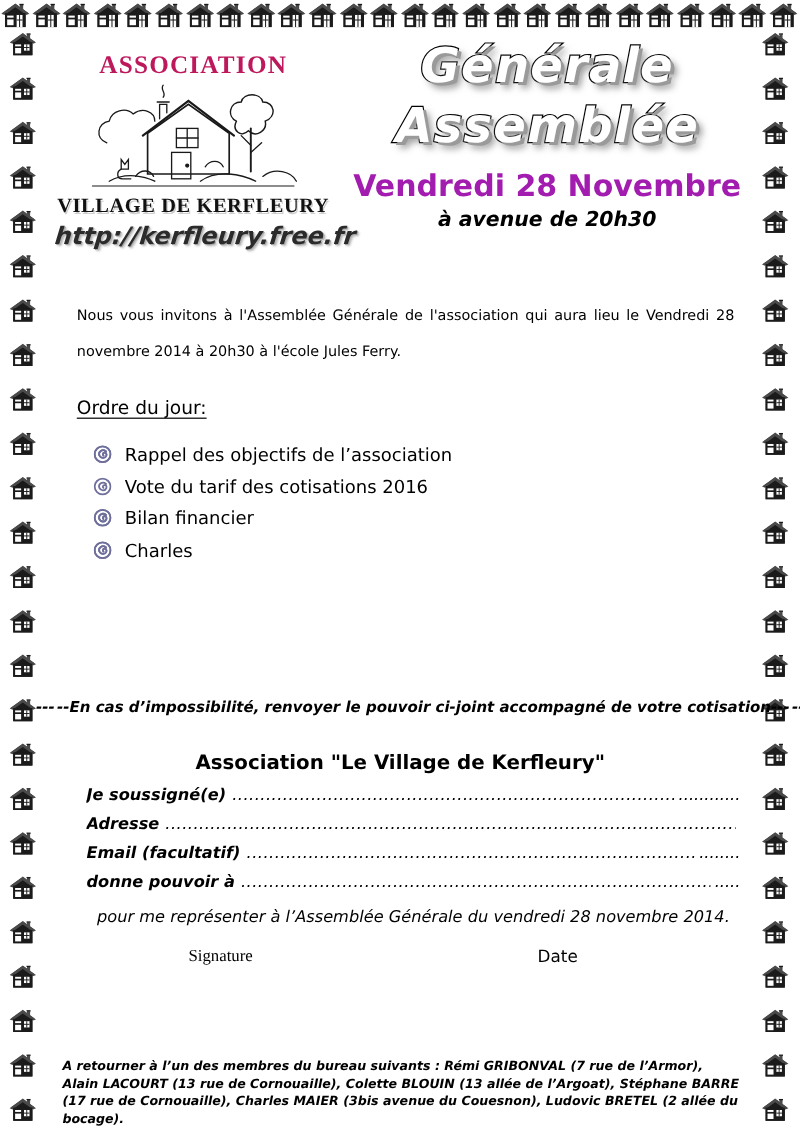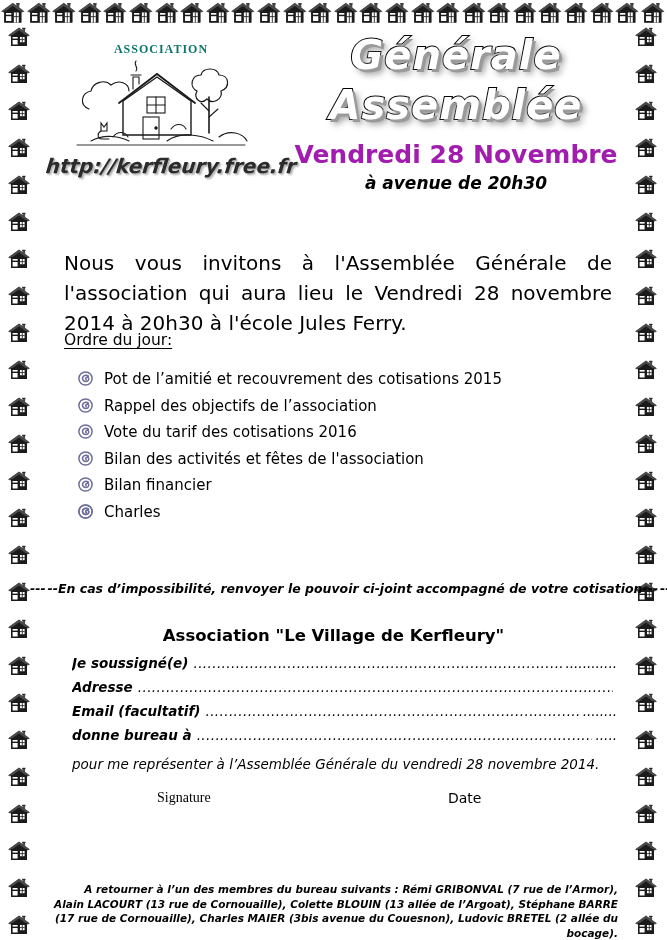--- a/index.html
+++ b/index.html
@@ -65,24 +65,24 @@
     position: absolute;
     left: 46px;
     top: 34px;
     width: 230px;
     height: 190px;
     text-align: center;
   }
   .logo-assoc-word {
     font-family: "Liberation Serif", serif;
     font-weight: bold;
-    font-size: 12px;
+    font-size: 21px;
     letter-spacing: 1px;
     margin: 8px 0 0 0;
-    color: #0f766e;
+    color: #be185d;
   }
   .logo-drawing { width: 180px; height: 95px; margin: 0 auto; display:block; }
   .logo-village-word {
     font-family: "Liberation Serif", serif;
     font-weight: bold;
     font-size: 17px;
     letter-spacing: 0.5px;
     margin: 0;
     color: #111;
     text-shadow: 1px 1px 0 #cfcfcf;
@@ -135,21 +135,21 @@
     color: #000;
     margin: 4px 0 0 0;
   }
 
   
   .intro {
     position: absolute;
     left: 64px;
     top: 248px;
     width: 548px;
-    font-size: 20px;
+    font-size: 12px;
     line-height: 30px;
     text-align: justify;
     text-align-last: left;
   }
   .agenda-title {
     position: absolute;
     left: 64px;
     top: 331px;
     font-size: 15.5px;
     text-decoration: underline;
@@ -229,20 +229,21 @@
     overflow: hidden;
     margin-left: 5px;
     letter-spacing: 0.4px;
   }
   .form-tail { flex: 0 0 auto; margin-left: 4px; }
   .form-closing {
     margin-top: 5px;
     font-size: 13.5px;
     font-style: italic;
     white-space: nowrap;
+    text-align: center;
   }
 
   .sig-row {
     position: absolute;
     left: 72px;
     top: 790px;
     width: 520px;
     font-size: 14px;
   }
   .sig-signature { position: absolute; left: 85px; top: 0; font-family: Liberation Serif, serif; }
@@ -251,21 +252,21 @@
   
   .footer {
     position: absolute;
     left: 52px;
     top: 882px;
     width: 566px;
     font-size: 10.5px;
     font-style: italic;
     font-weight: bold;
     line-height: 14.5px;
-    text-align: right;
+    text-align: left;
   }
 </style>
 </head>
 <body>
 
 <div id="page">
 
   <div class="border-top">
       <div class="house">
         <svg viewBox="0 0 24 22">
@@ -1290,58 +1291,59 @@
         <path d="M30 74 C26 76 26 82 31 82 L38 82"></path>
 
         <path d="M20 84 C34 76 50 80 58 84"></path>
         <path d="M96 84 C110 74 130 78 142 84"></path>
         <path d="M148 80 C158 72 172 76 176 84"></path>
         <path d="M42 80 C46 74 54 74 57 80"></path>
         <path d="M100 72 C104 66 112 66 115 72"></path>
         <path d="M6 88 L174 88" stroke-width="0.9"></path>
       </g>
     </svg>
+    <div class="logo-village-word">VILLAGE DE KERFLEURY</div>
     <div class="logo-url">http://kerfleury.free.fr</div>
   </div>
 
   <div class="title-block">
     <div class="big-title">Générale</div>
     <div class="big-title">Assemblée</div>
     <div class="date-line">Vendredi 28 Novembre</div>
     <div class="time-line">à avenue de 20h30</div>
   </div>
 
   <div class="intro">Nous vous invitons à l'Assemblée Générale de l'association qui aura lieu le Vendredi 28 novembre 2014 à 20h30 à l'école Jules Ferry.</div>
 
   <div class="agenda-title">Ordre du jour:</div>
   <ul class="agenda-list">
       <li><span class="bullet-swirl">
           <svg viewBox="0 0 15 15">
             <circle cx="7.5" cy="7.5" r="6.6" fill="none" stroke="#6f6f9c" stroke-width="1.5"></circle>
             <path d="M10.4 5.2 C7.2 2.6 3.6 5.6 4.8 8.6 C5.8 11 9.6 11.4 10.6 8.8 C11.2 7.2 10.2 6.0 9.0 6.2 C7.8 6.4 7.2 7.8 8.2 8.6" fill="none" stroke="#6f6f9c" stroke-width="1.5" stroke-linecap="round"></path>
           </svg>
-        </span><span>Pot de l’amitié et recouvrement des cotisations 2015</span></li>
+        </span></li>
       <li><span class="bullet-swirl">
           <svg viewBox="0 0 15 15">
             <circle cx="7.5" cy="7.5" r="6.6" fill="none" stroke="#6f6f9c" stroke-width="1.5"></circle>
             <path d="M10.4 5.2 C7.2 2.6 3.6 5.6 4.8 8.6 C5.8 11 9.6 11.4 10.6 8.8 C11.2 7.2 10.2 6.0 9.0 6.2 C7.8 6.4 7.2 7.8 8.2 8.6" fill="none" stroke="#6f6f9c" stroke-width="1.5" stroke-linecap="round"></path>
           </svg>
         </span><span>Rappel des objectifs de l’association</span></li>
       <li><span class="bullet-swirl">
           <svg viewBox="0 0 15 15">
             <circle cx="7.5" cy="7.5" r="6.6" fill="none" stroke="#6f6f9c" stroke-width="1.5"></circle>
             <path d="M10.4 5.2 C7.2 2.6 3.6 5.6 4.8 8.6 C5.8 11 9.6 11.4 10.6 8.8 C11.2 7.2 10.2 6.0 9.0 6.2 C7.8 6.4 7.2 7.8 8.2 8.6" fill="none" stroke="#6f6f9c" stroke-width="1.5" stroke-linecap="round"></path>
           </svg>
         </span><span>Vote du tarif des cotisations 2016</span></li>
       <li><span class="bullet-swirl">
           <svg viewBox="0 0 15 15">
             <circle cx="7.5" cy="7.5" r="6.6" fill="none" stroke="#6f6f9c" stroke-width="1.5"></circle>
             <path d="M10.4 5.2 C7.2 2.6 3.6 5.6 4.8 8.6 C5.8 11 9.6 11.4 10.6 8.8 C11.2 7.2 10.2 6.0 9.0 6.2 C7.8 6.4 7.2 7.8 8.2 8.6" fill="none" stroke="#6f6f9c" stroke-width="1.5" stroke-linecap="round"></path>
           </svg>
-        </span><span>Bilan des activités et fêtes de l'association</span></li>
+        </span></li>
       <li><span class="bullet-swirl">
           <svg viewBox="0 0 15 15">
             <circle cx="7.5" cy="7.5" r="6.6" fill="none" stroke="#6f6f9c" stroke-width="1.5"></circle>
             <path d="M10.4 5.2 C7.2 2.6 3.6 5.6 4.8 8.6 C5.8 11 9.6 11.4 10.6 8.8 C11.2 7.2 10.2 6.0 9.0 6.2 C7.8 6.4 7.2 7.8 8.2 8.6" fill="none" stroke="#6f6f9c" stroke-width="1.5" stroke-linecap="round"></path>
           </svg>
         </span><span>Bilan financier</span></li>
       <li><span class="bullet-swirl">
           <svg viewBox="0 0 15 15">
             <circle cx="7.5" cy="7.5" r="6.6" fill="none" stroke="#6f6f9c" stroke-width="1.5"></circle>
             <path d="M10.4 5.2 C7.2 2.6 3.6 5.6 4.8 8.6 C5.8 11 9.6 11.4 10.6 8.8 C11.2 7.2 10.2 6.0 9.0 6.2 C7.8 6.4 7.2 7.8 8.2 8.6" fill="none" stroke="#6f6f9c" stroke-width="1.5" stroke-linecap="round"></path>
@@ -1396,21 +1398,21 @@
           <span class="form-label">Adresse</span>
           <span class="form-dots">..................................................................................................................</span>
           <span class="form-tail"></span>
         </div>
         <div class="form-row">
           <span class="form-label">Email (facultatif)</span>
           <span class="form-dots">......................................................................................................</span>
           <span class="form-tail">........</span>
         </div>
         <div class="form-row">
-          <span class="form-label">donne bureau à</span>
+          <span class="form-label">donne pouvoir à</span>
           <span class="form-dots">..............................................................................................</span>
           <span class="form-tail">.....</span>
         </div>
       </div>
     <div class="form-closing">pour me représenter à l’Assemblée Générale du vendredi 28 novembre 2014.</div>
   </div>
 
   <div class="sig-row">
     <span class="sig-signature">Signature</span>
     <span class="sig-date">Date</span>

